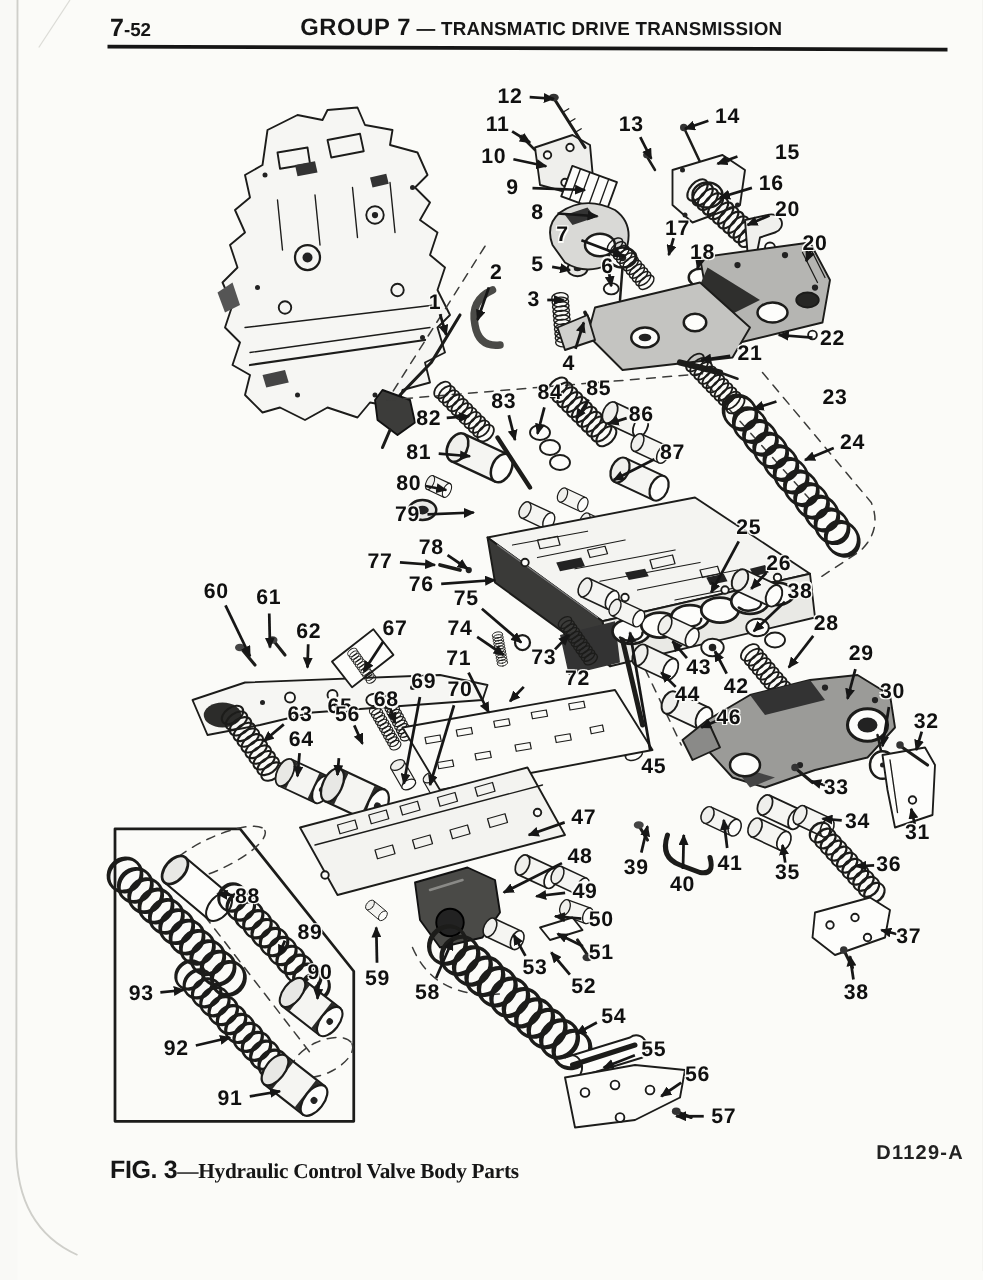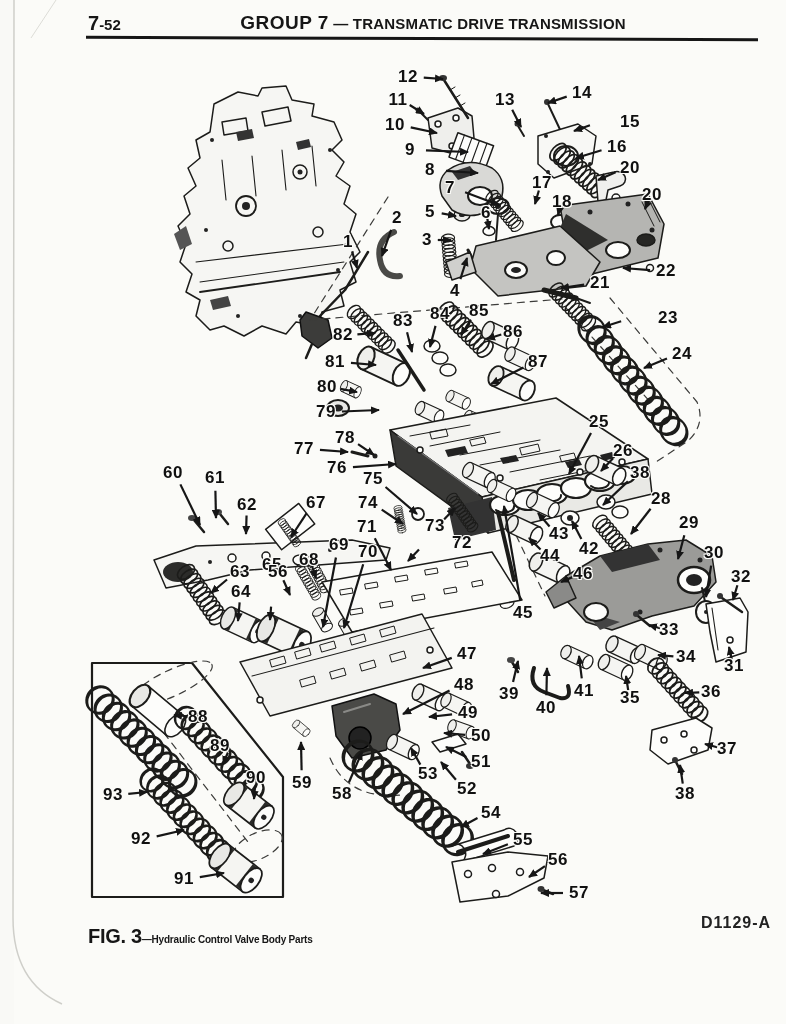--- a/index.html
+++ b/index.html
@@ -10,21 +10,21 @@
   #pagenum{position:absolute;left:88px;top:12px;font-weight:700;}
   #pagenum .big{font-size:20px;}
   #pagenum .small{font-size:15px;}
   #htitle{position:absolute;left:120px;right:40px;top:12px;text-align:center;font-weight:700;white-space:nowrap;}
   #htitle .big{font-size:19px;letter-spacing:.5px;}
   #htitle .rest{font-size:15px;letter-spacing:.2px;}
   #hrule{position:absolute;left:86px;top:37px;width:672px;height:3px;background:#161616;transform:rotate(.2deg);}
   
   #caption{position:absolute;left:88px;top:925px;font-weight:700;white-space:nowrap;}
   #caption .big{font-size:20px;letter-spacing:-.3px;}
-  #caption .rest{font-size:10px;letter-spacing:-.2px;}
+  #caption .rest{font-size:17px;letter-spacing:-.2px;font-family:Liberation Serif, serif;}
   #dcode{position:absolute;left:701px;top:914px;font-weight:700;font-size:16px;letter-spacing:1px;color:#222;}
   
   #figsvg{position:absolute;left:0;top:0;}
   .callout{position:absolute;transform:translate(-50%,-50%);font-weight:700;font-size:17px;
            letter-spacing:.5px;color:#101010;z-index:5;white-space:nowrap;
            text-shadow:-1px -1px 0 #fbfbf8,1px -1px 0 #fbfbf8,-1px 1px 0 #fbfbf8,1px 1px 0 #fbfbf8;}
   .leader{stroke:#161616;stroke-width:2.2;}
   .dash{stroke:#3c3c3a;stroke-width:1.2;fill:none;stroke-dasharray:7 6;}
 </style>
 </head>
@@ -597,21 +597,21 @@
       <div class="callout" style="left: 326px; top: 412px;">79</div>
       <div class="callout" style="left: 327px; top: 387px;">80</div>
       <div class="callout" style="left: 335px; top: 362px;">81</div>
       <div class="callout" style="left: 343px; top: 335px;">82</div>
       <div class="callout" style="left: 403px; top: 321px;">83</div>
       <div class="callout" style="left: 440px; top: 314px;">84</div>
       <div class="callout" style="left: 479px; top: 311px;">85</div>
       <div class="callout" style="left: 513px; top: 332px;">86</div>
       <div class="callout" style="left: 538px; top: 362px;">87</div>
       <div class="callout" style="left: 198px; top: 717px;">88</div>
-      <div class="callout" style="left: 220px; top: 746px;">89</div>
+      <div class="callout" style="left: 248px; top: 746px;">89</div>
       <div class="callout" style="left: 256px; top: 778px;">90</div>
       <div class="callout" style="left: 184px; top: 879px;">91</div>
       <div class="callout" style="left: 141px; top: 839px;">92</div>
       <div class="callout" style="left: 113px; top: 795px;">93</div>
     </div>
 
   <div id="caption"><span class="big">FIG. 3</span><span class="rest">—Hydraulic Control Valve Body Parts</span></div>
   <div id="dcode">D1129-A</div>
 </div>
 

